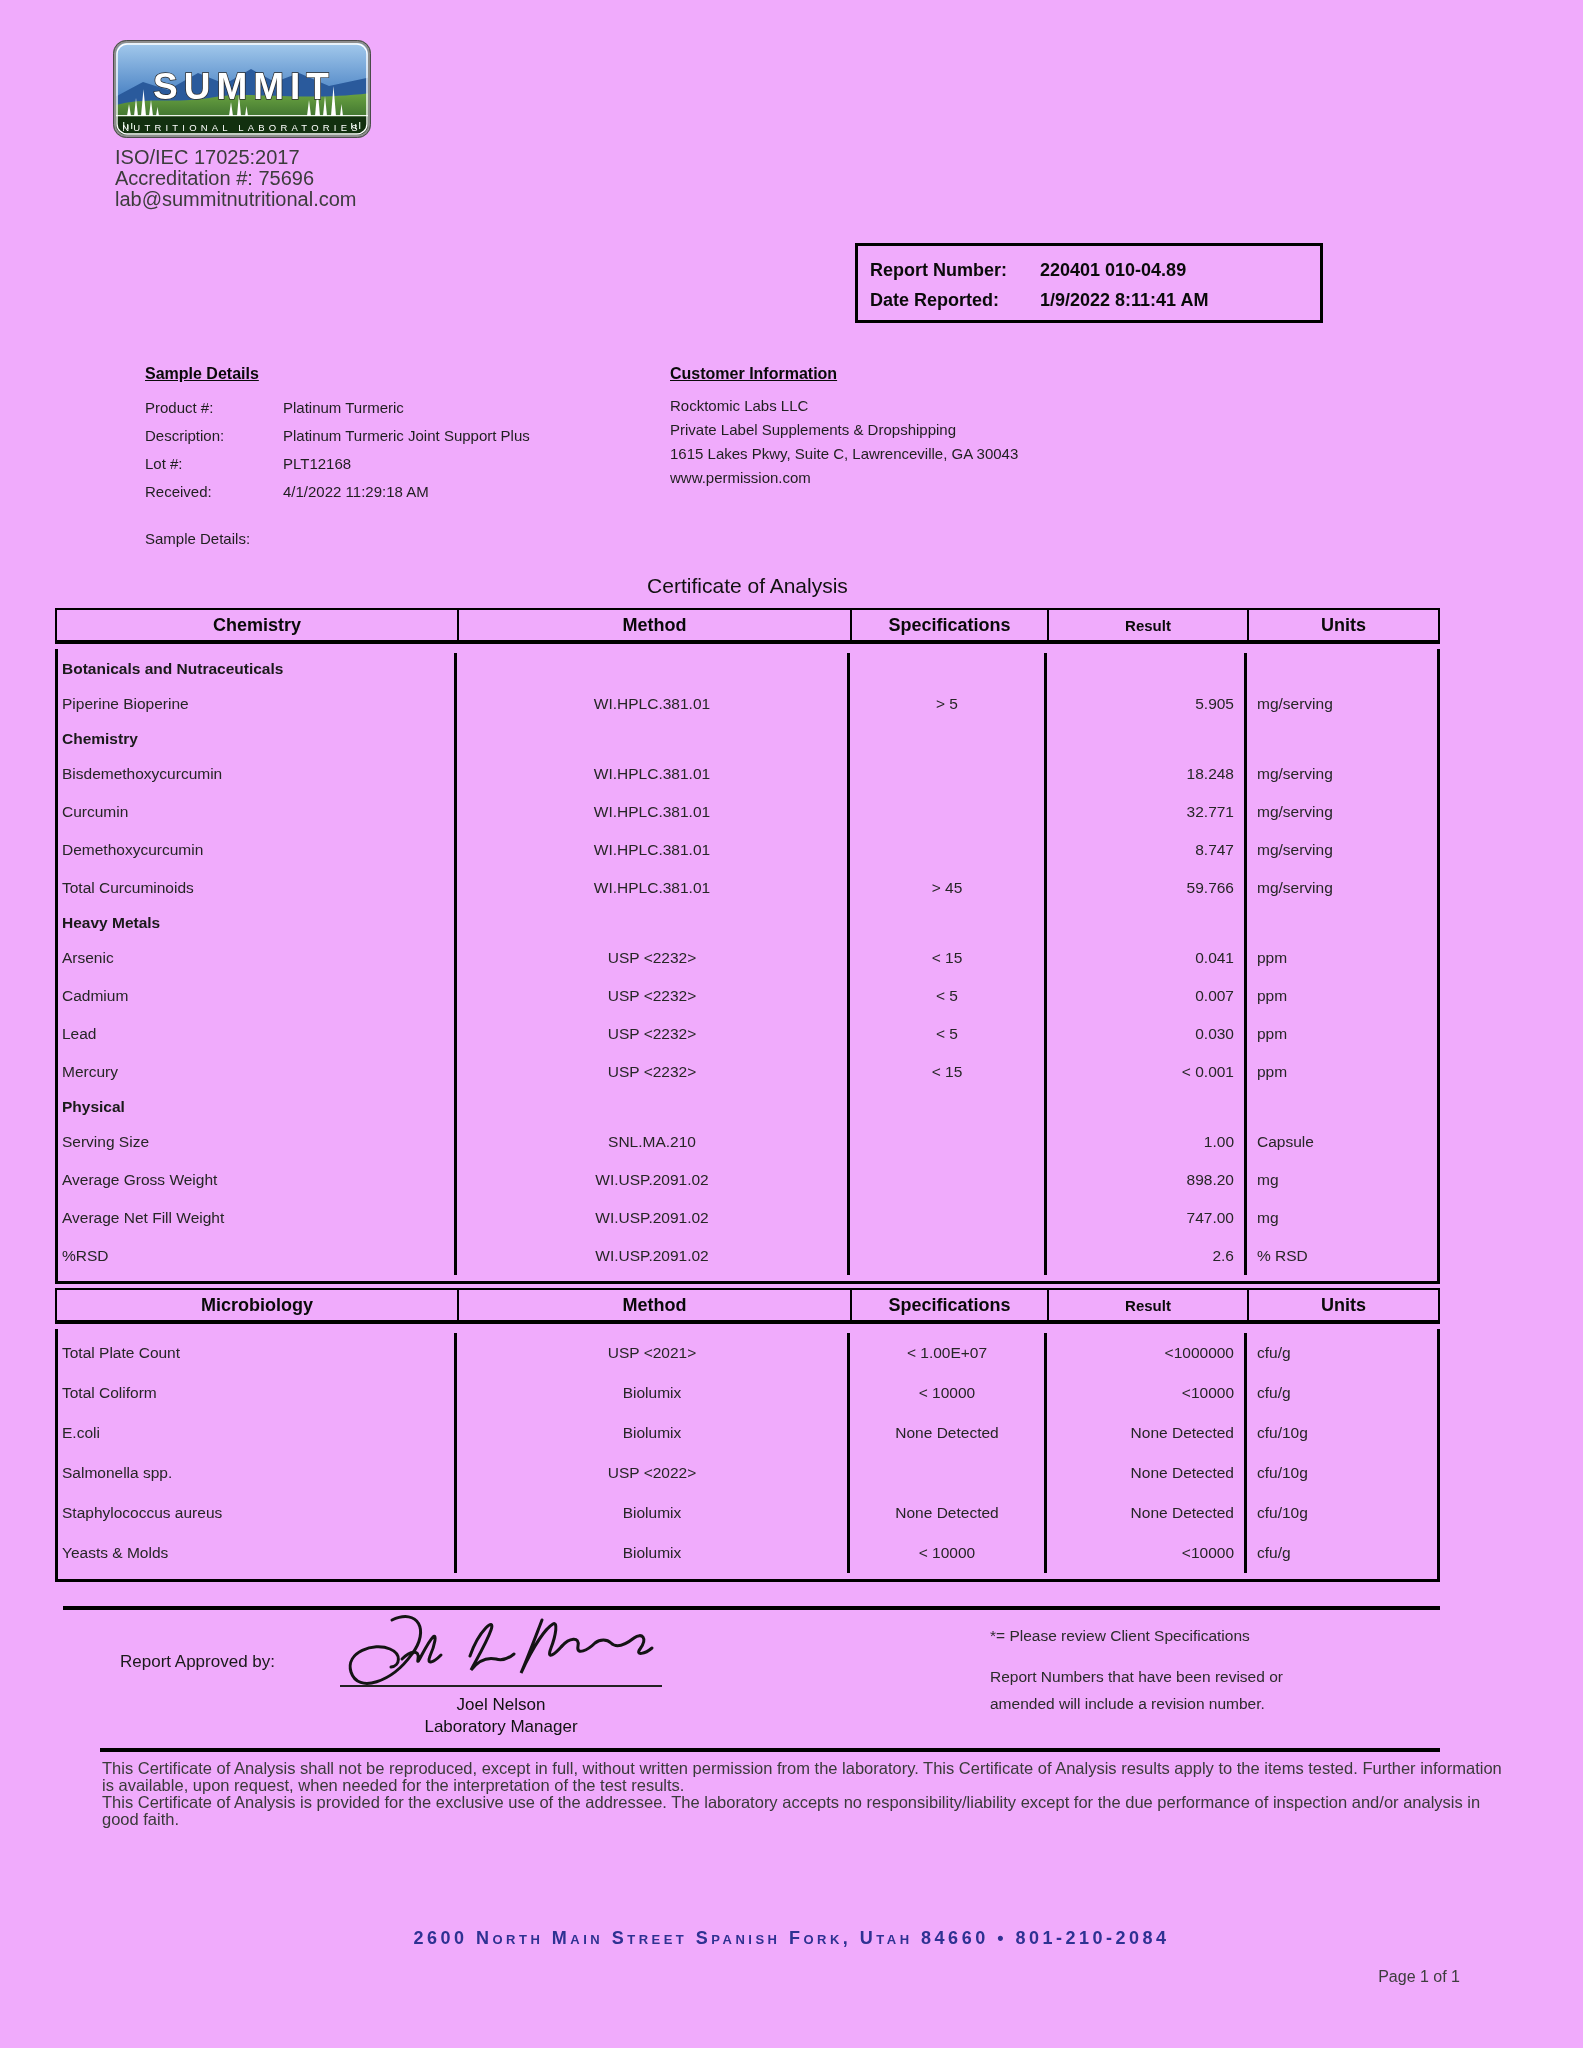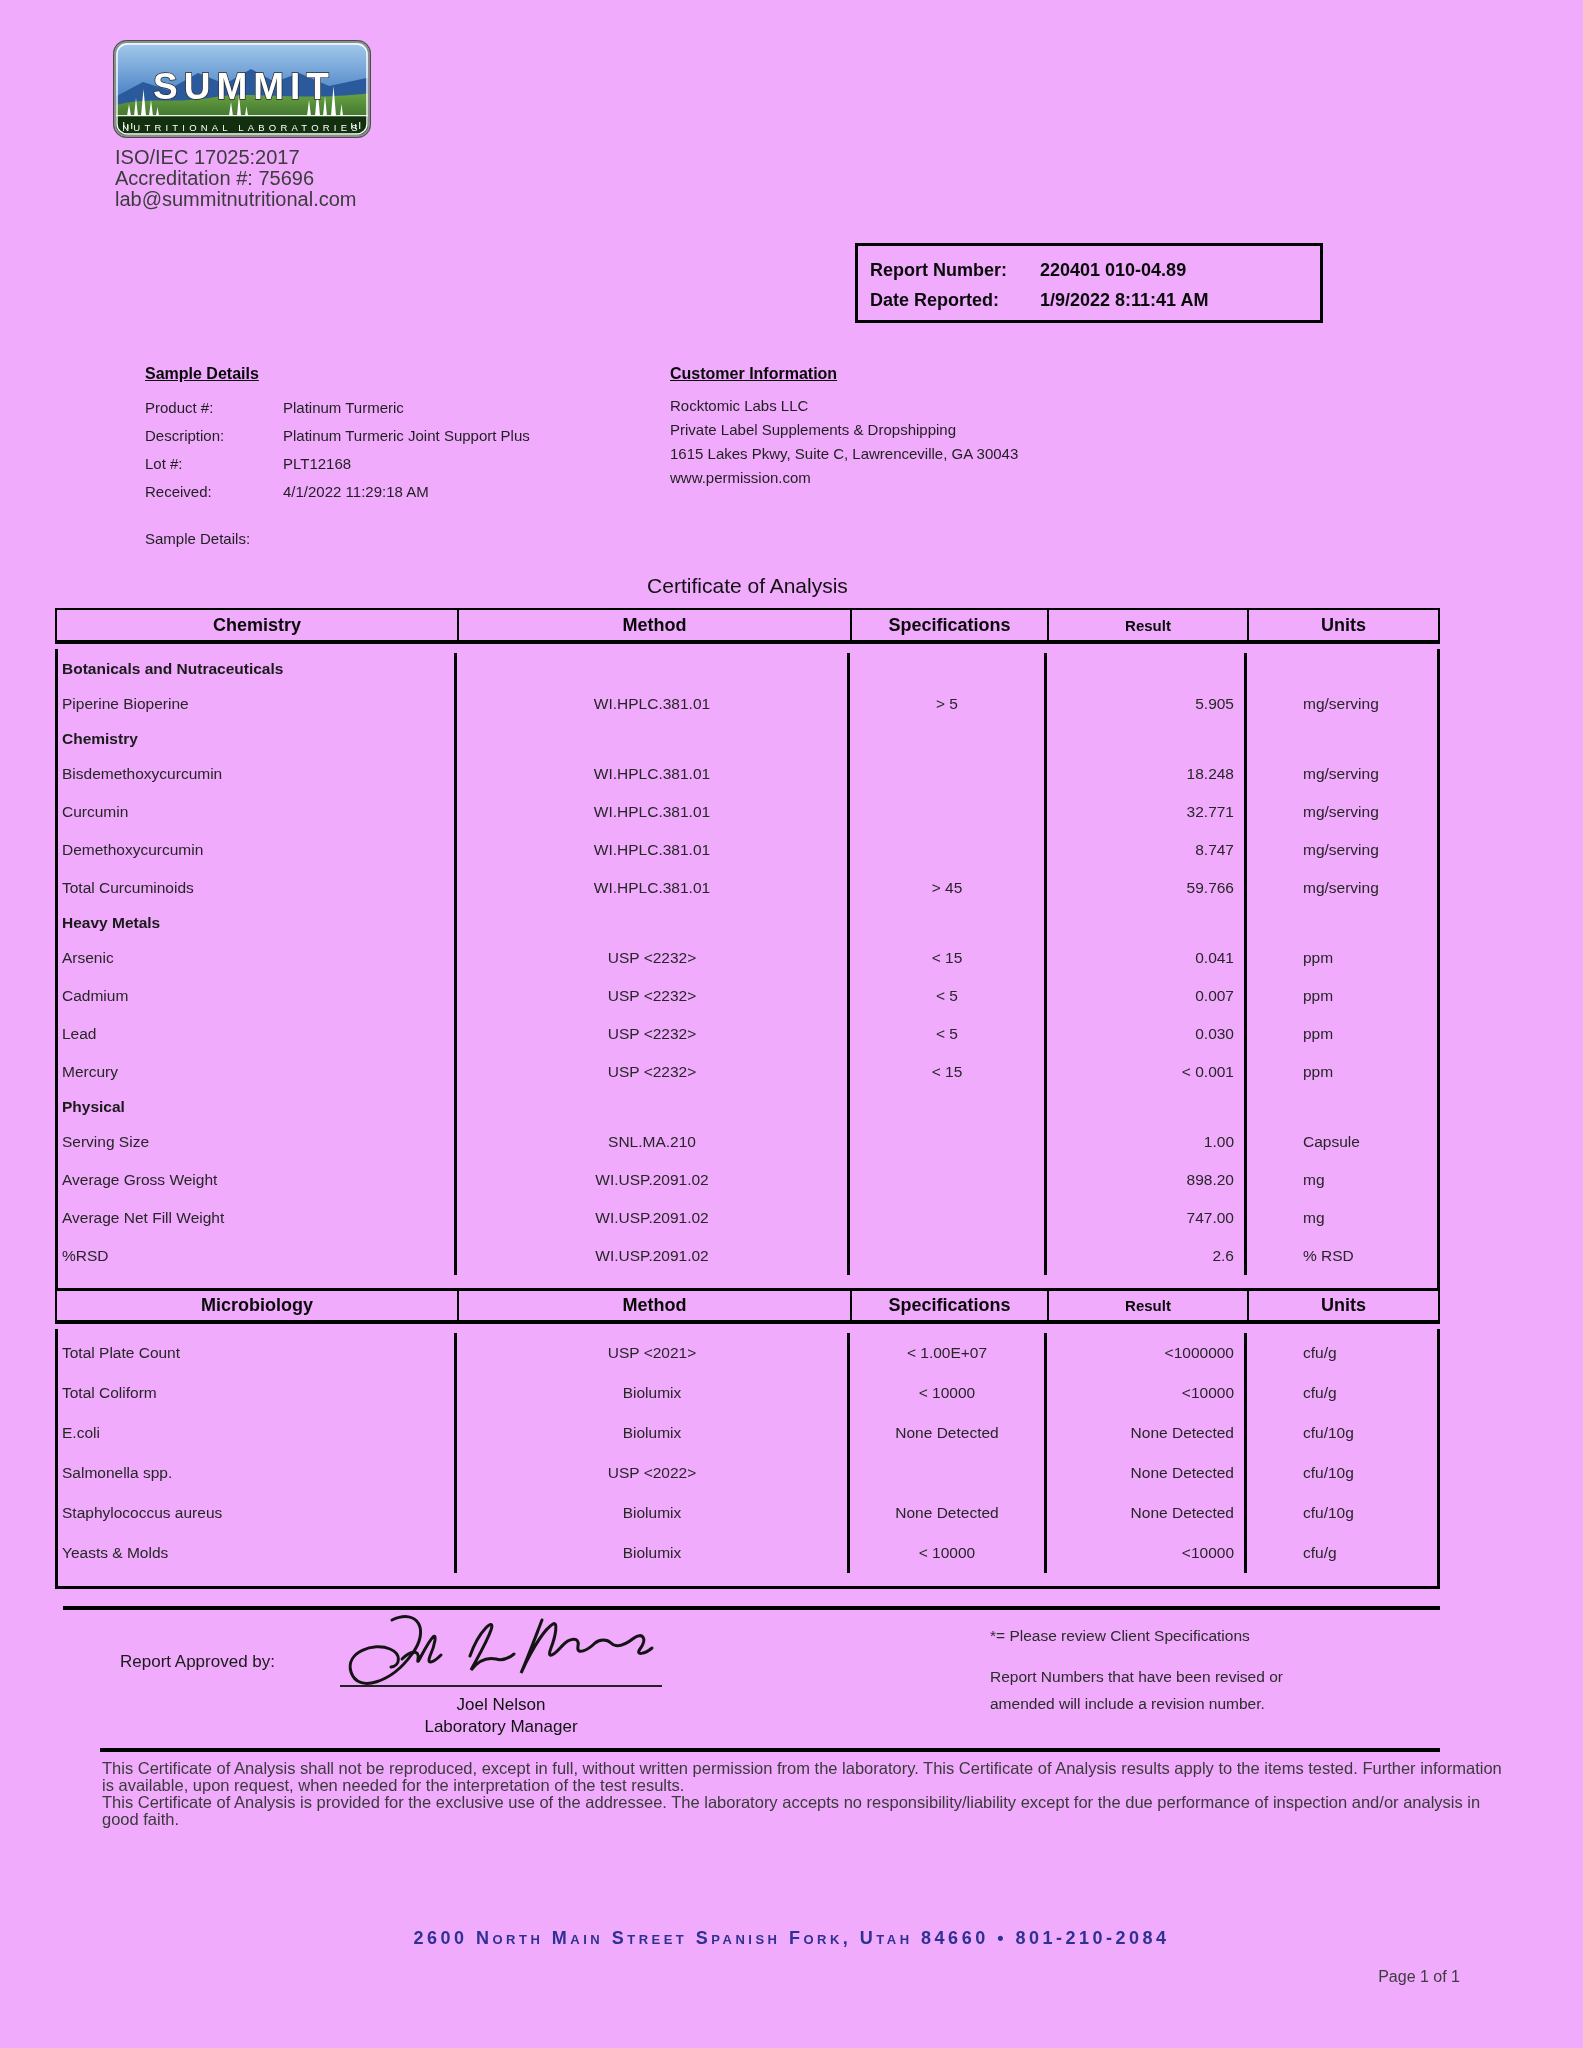--- a/index.html
+++ b/index.html
@@ -32,31 +32,31 @@
   .coatable{position:absolute;left:55px;width:1385px;box-sizing:border-box;}
   .chem{top:608px;}
   .micro{top:1288px;border-radius:31px;}
   .t-head{display:grid;grid-template-columns:402px 393px 197px 200px auto;
           border:2.5px solid #000;border-bottom:4px solid #000;height:30px;box-sizing:content-box;}
   .hc{border-right:2.5px solid #000;display:flex;align-items:center;justify-content:center;
       font-weight:bold;font-size:18px;color:#0a0a0a;}
   .hc:last-child{border-right:none;}
   .hc.result{font-size:15px;}
   .t-body{border-left:3px solid #000;border-right:3px solid #000;border-bottom:3.5px solid #000;
-          margin-top:5px;padding:4px 0 13px 0;}
+          margin-top:5px;padding:4px 0 6px 0;}
   .t-row{display:grid;grid-template-columns:399px 393px 197px 200px auto;}
   .tc{border-right:3px solid #000;display:flex;align-items:center;font-size:15.5px;color:#262626;
       min-height:38px;box-sizing:border-box;}
   .t-row.section .tc{min-height:32px;font-weight:bold;color:#1a1a1a;}
   .micro .tc{min-height:40px;}
   .tc:nth-child(1){padding-left:4px;}
   .tc:nth-child(2){justify-content:center;}
   .tc:nth-child(3){justify-content:center;}
   .tc:nth-child(4){justify-content:flex-end;padding-right:10px;}
-  .tc:nth-child(5){padding-left:10px;border-right:none;margin-left:46px;}
+  .tc:nth-child(5){padding-left:10px;border-right:none;}
 
   
   .hr1{position:absolute;left:63px;top:1606px;width:1377px;height:4px;background:#000;}
   .hr2{position:absolute;left:100px;top:1748px;width:1340px;height:4px;background:#000;}
   .approve-label{position:absolute;left:120px;top:1652px;font-size:17px;color:#1a1a1a;}
   .sig-wrap{position:absolute;left:330px;top:1608px;width:345px;height:90px;}
   .sig-line{position:absolute;left:340px;top:1685px;width:322px;height:2px;background:#222;}
   .sig-name{position:absolute;left:340px;top:1694px;width:322px;text-align:center;font-size:17px;color:#111;line-height:22px;}
   .sig-title{position:absolute;left:340px;top:1716px;width:322px;text-align:center;font-size:17px;color:#111;line-height:22px;}
   .notes{position:absolute;left:990px;top:1625px;width:340px;font-size:15.5px;color:#2b2b2b;}

